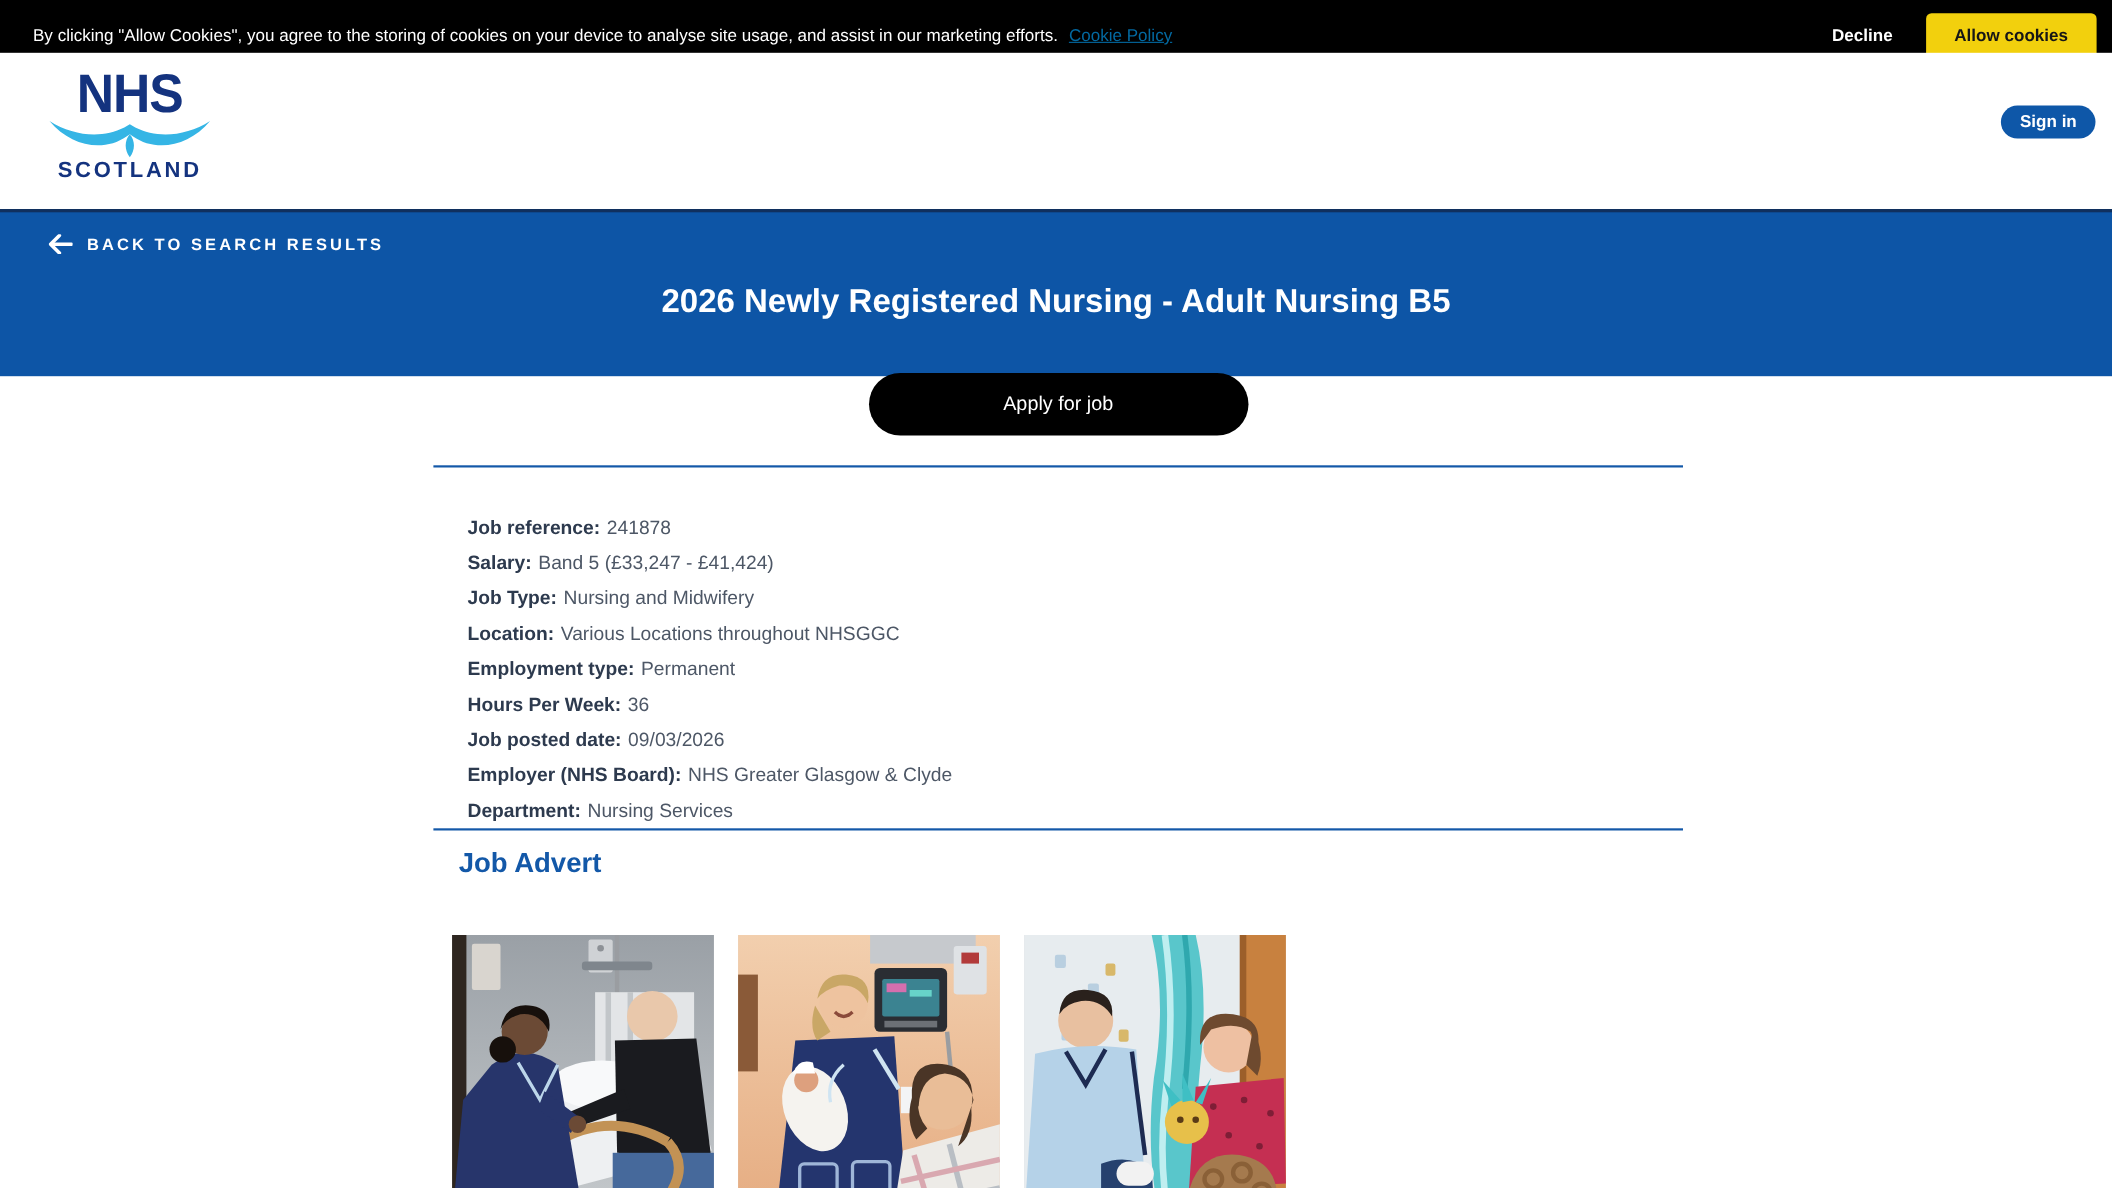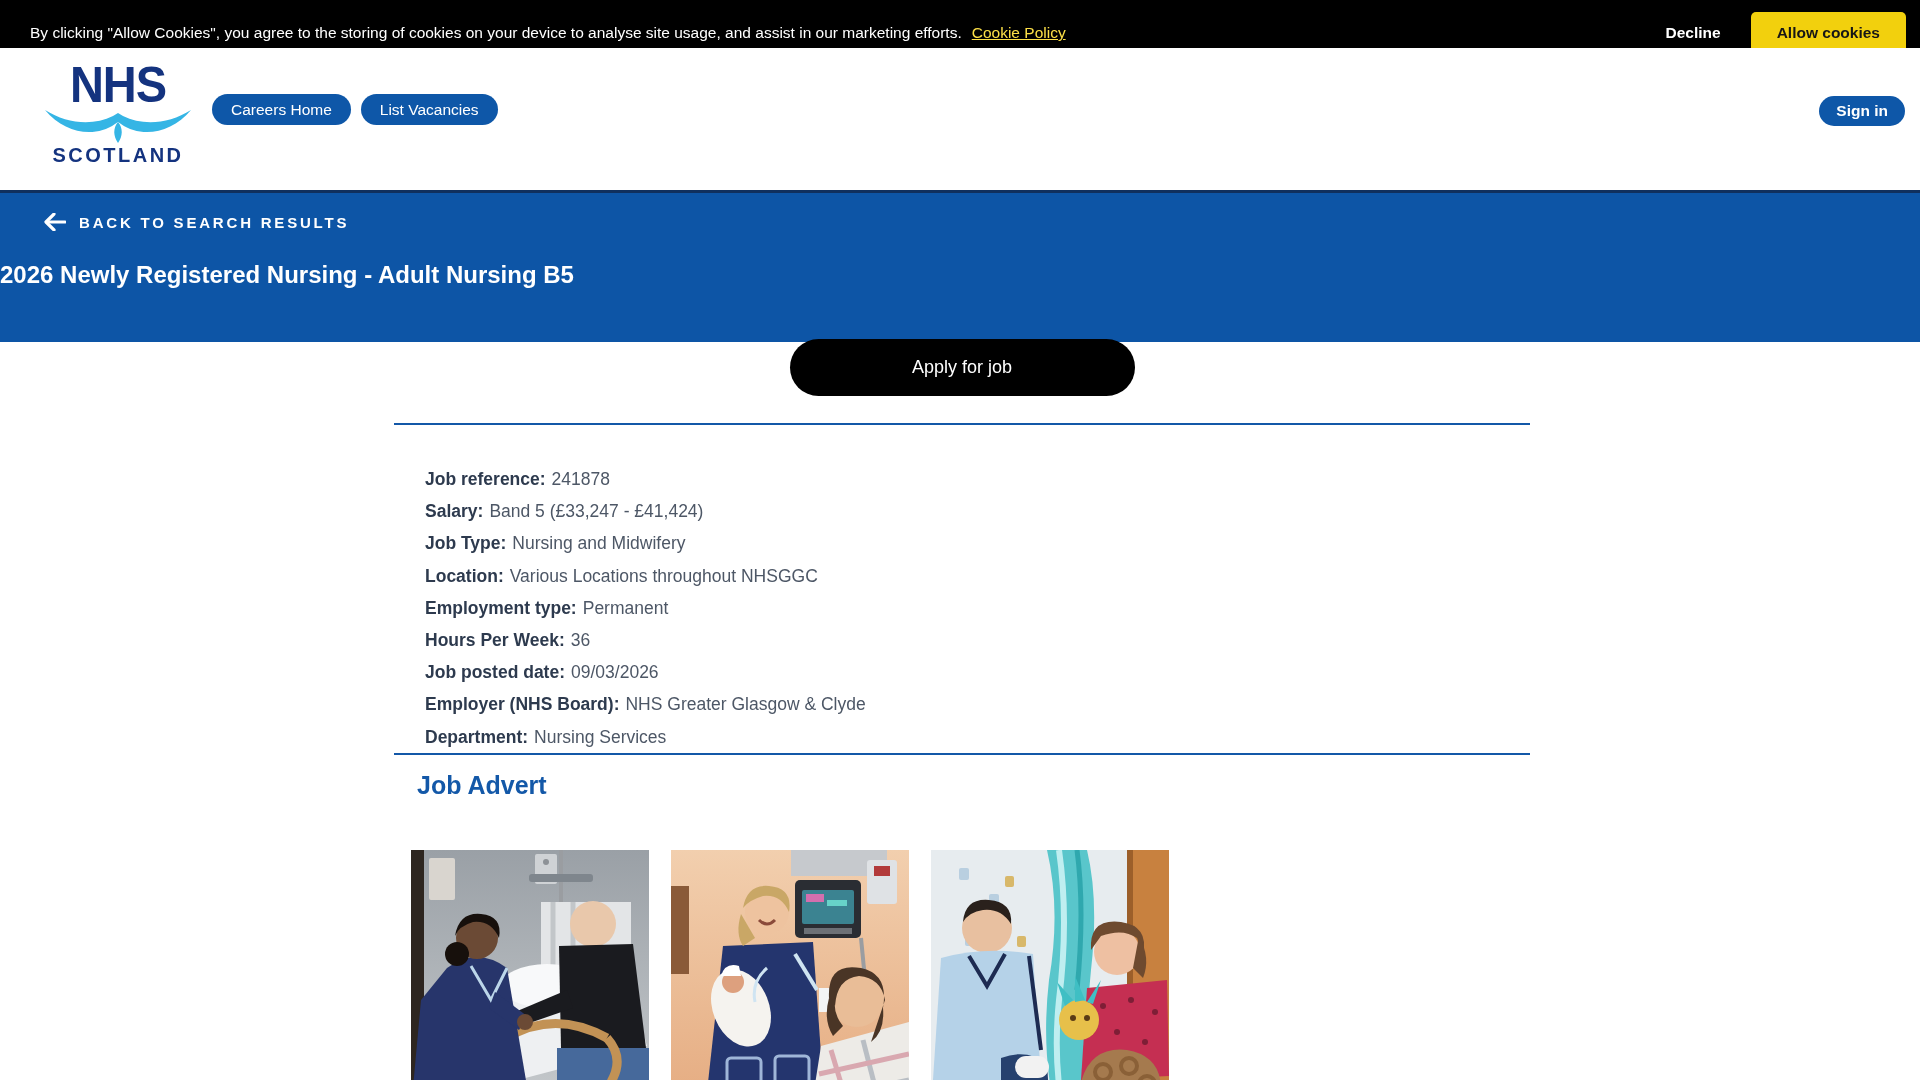--- a/index.html
+++ b/index.html
@@ -3,21 +3,21 @@
 <meta charset="utf-8">
 <style>
   * { margin:0; padding:0; box-sizing:border-box; }
   html,body { width:1920px; height:1080px; overflow:hidden; background:#fff;
               font-family:"Liberation Sans", sans-serif; position:relative; }
   button { font-family:"Liberation Sans", sans-serif; border:none; cursor:pointer; background:none; }
 
   
   .cookie-banner { position:absolute; top:0; left:0; width:1920px; height:66px; background:#000;
                    display:flex; align-items:center; padding:0 14px 0 30px; color:#fff; font-size:15.5px; }
-  .cookie-link { color:#fde047; text-decoration:underline; margin-left:10px; cursor:pointer; }
+  .cookie-link { color:#0369a1; text-decoration:underline; margin-left:10px; cursor:pointer; }
   .cookie-spacer { flex:1; }
   .decline-btn { color:#fff; font-weight:700; font-size:15.5px; margin-right:30px; }
   .allow-btn { background:#f2d00d; color:#161616; font-weight:700; font-size:15.5px;
                padding:12px 26px; border-radius:5px; }
 
   
   .site-header { position:absolute; top:48px; left:0; width:1920px; height:124px; background:#fff; }
   .logo { position:absolute; left:43px; top:12px; width:150px; text-align:center; cursor:pointer; }
   .logo-nhs { font-size:47px; font-weight:800; color:#14337f; letter-spacing:-1px; line-height:50px;
               transform:scaleY(1.05); }
@@ -27,22 +27,22 @@
   .pill { background:#0e57a8; color:#fff; border-radius:17px; height:31px; padding:0 19px;
           font-size:15.5px; display:flex; align-items:center; }
   .signin-btn { position:absolute; right:15px; top:48px; background:#0e57a8; color:#fff;
                 border-radius:16px; height:30px; padding:0 17px; font-size:15.5px; font-weight:600; }
 
   
   .hero { position:absolute; top:190px; left:0; width:1920px; height:152px; background:#0d55a6;
           border-top:3px solid #10305e; }
   .back-link { position:absolute; left:44px; top:20px; color:#fff; font-weight:700; font-size:15px;
                letter-spacing:2.8px; display:flex; align-items:center; gap:13px; cursor:pointer; }
-  .hero-title { position:absolute; top:62px; width:100%; color:#fff;
-                font-size:24px; font-weight:700; line-height:40px; }
+  .hero-title { position:absolute; top:62px; width:100%; text-align:center; color:#fff;
+                font-size:30px; font-weight:700; line-height:40px; }
 
   
   .content { position:absolute; top:319px; left:394px; width:1136px; }
   .apply-btn { display:block; margin:20px auto 0; width:345px; height:57px; border-radius:29px;
                background:#000000; color:#fff; font-size:18px; }
   .divider { border:none; border-top:2px solid #1358a8; margin-top:27px; }
   .divider2 { border:none; border-top:2px solid #1358a8; margin-top:0; }
   .details { padding:38px 0 0 31px; }
   .detail-row { font-size:17.5px; line-height:32.2px; color:#4d5766; }
   .detail-label { font-weight:700; color:#2d3a4e; margin-right:6px; }
@@ -64,24 +64,20 @@
 
 <div class="site-header">
   <div class="logo">
     <div class="logo-nhs">NHS</div>
     <svg class="logo-swoosh" width="150" height="36" viewBox="0 0 150 36">
       <path fill="#35b5e5" d="M2,2 C22,26 52,30 72,16 L75,14 L78,16 C98,30 128,26 148,2
                C126,16 100,18 80,8 L75,5 L70,8 C50,18 24,16 2,2 Z"></path>
       <path fill="#35b5e5" d="M75,14 C70,20 70,28 75,35 C80,28 80,20 75,14 Z"></path>
     </svg>
     <div class="logo-scotland">SCOTLAND</div>
-  </div>
-  <div class="nav-pills">
-    <button class="pill">Careers Home</button>
-    <button class="pill">List Vacancies</button>
   </div>
   <button class="signin-btn">Sign in</button>
 </div>
 
 <div class="hero">
   <a class="back-link">
     <svg width="22" height="18" viewBox="0 0 22 18">
       <path d="M10,1 L2,9 L10,17" stroke="#fff" stroke-width="3.2" fill="none" stroke-linecap="round" stroke-linejoin="round"></path>
       <line x1="3" y1="9" x2="21" y2="9" stroke="#fff" stroke-width="3.2" stroke-linecap="round"></line>
     </svg>

